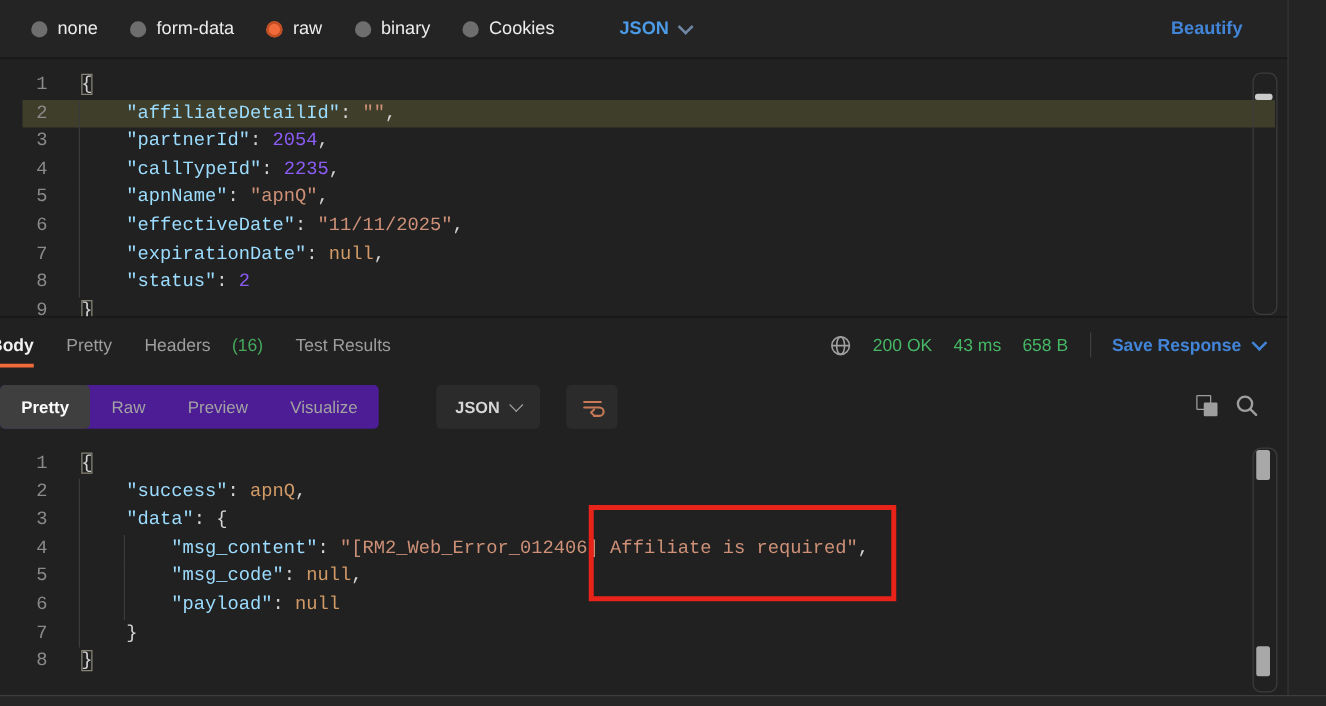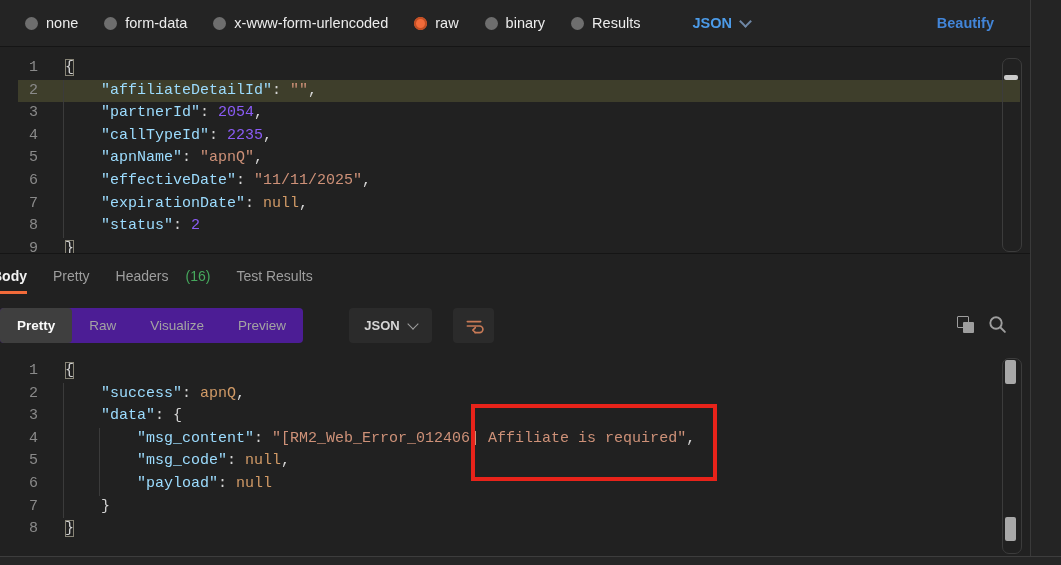--- a/index.html
+++ b/index.html
@@ -93,34 +93,30 @@
     <div id="body-type-options" style="display:flex;align-items:flex-start;gap:26px;">
         <label class="radio-item">
           <span class="rc"></span>
           <span class="rl">none</span>
         </label>
         <label class="radio-item">
           <span class="rc"></span>
           <span class="rl">form-data</span>
         </label>
         <label class="radio-item">
-          <span class="rc"></span>
-          <span class="rl">x-www-form-urlencoded</span>
-        </label>
-        <label class="radio-item">
           <span class="rc sel"></span>
           <span class="rl">raw</span>
         </label>
         <label class="radio-item">
           <span class="rc"></span>
           <span class="rl">binary</span>
         </label>
         <label class="radio-item">
           <span class="rc"></span>
-          <span class="rl">Results</span>
+          <span class="rl">Cookies</span>
         </label>
       </div>
     <div id="raw-language-select">
       <span class="lbl">JSON</span>
       <span class="chev"></span>
     </div>
     <span id="beautify-link">Beautify</span>
   </div>
   <div class="hdiv" style="top:46px;"></div>
 
@@ -177,28 +173,43 @@
           <span>Pretty</span>
         </div>
         <div class="rtab">
           <span>Headers</span>
           <span class="cnt">(16)</span>
         </div>
         <div class="rtab">
           <span>Test Results</span>
         </div>
       </div>
+    <div id="meta-right">
+      <svg width="17" height="17" viewBox="0 0 16 16" fill="none" stroke="#a0a0a0" stroke-width="1.2">
+        <circle cx="8" cy="8" r="6.6"></circle>
+        <ellipse cx="8" cy="8" rx="3" ry="6.6"></ellipse>
+        <path d="M1.4 8h13.2"></path>
+      </svg>
+      <span class="statval">200 OK</span>
+      <span class="statval">43 ms</span>
+      <span class="statval">658 B</span>
+      <span class="vsep"></span>
+      <span id="save-response">
+        <span>Save Response</span>
+        <span class="chev"></span>
+      </span>
+    </div>
   </div>
 
   <div id="response-toolbar">
     <div id="view-group">
         <div class="vtab active">Pretty</div>
         <div class="vtab">Raw</div>
+        <div class="vtab">Preview</div>
         <div class="vtab">Visualize</div>
-        <div class="vtab">Preview</div>
       </div>
     <div id="resp-language-select">
       <span class="lbl">JSON</span>
       <span class="chev"></span>
     </div>
     <div id="wrap-button">
       <svg width="20" height="20" viewBox="0 0 18 18" fill="none" stroke="#c87a57" stroke-width="1.5" stroke-linecap="round" stroke-linejoin="round">
         <path d="M3 5h12"></path>
         <path d="M3 9h11a3 3 0 0 1 0 6h-4"></path>
         <path d="M12 12.7 9.6 15l2.4 2.3" transform="translate(-1.2,-1.6) scale(0.95)"></path>

